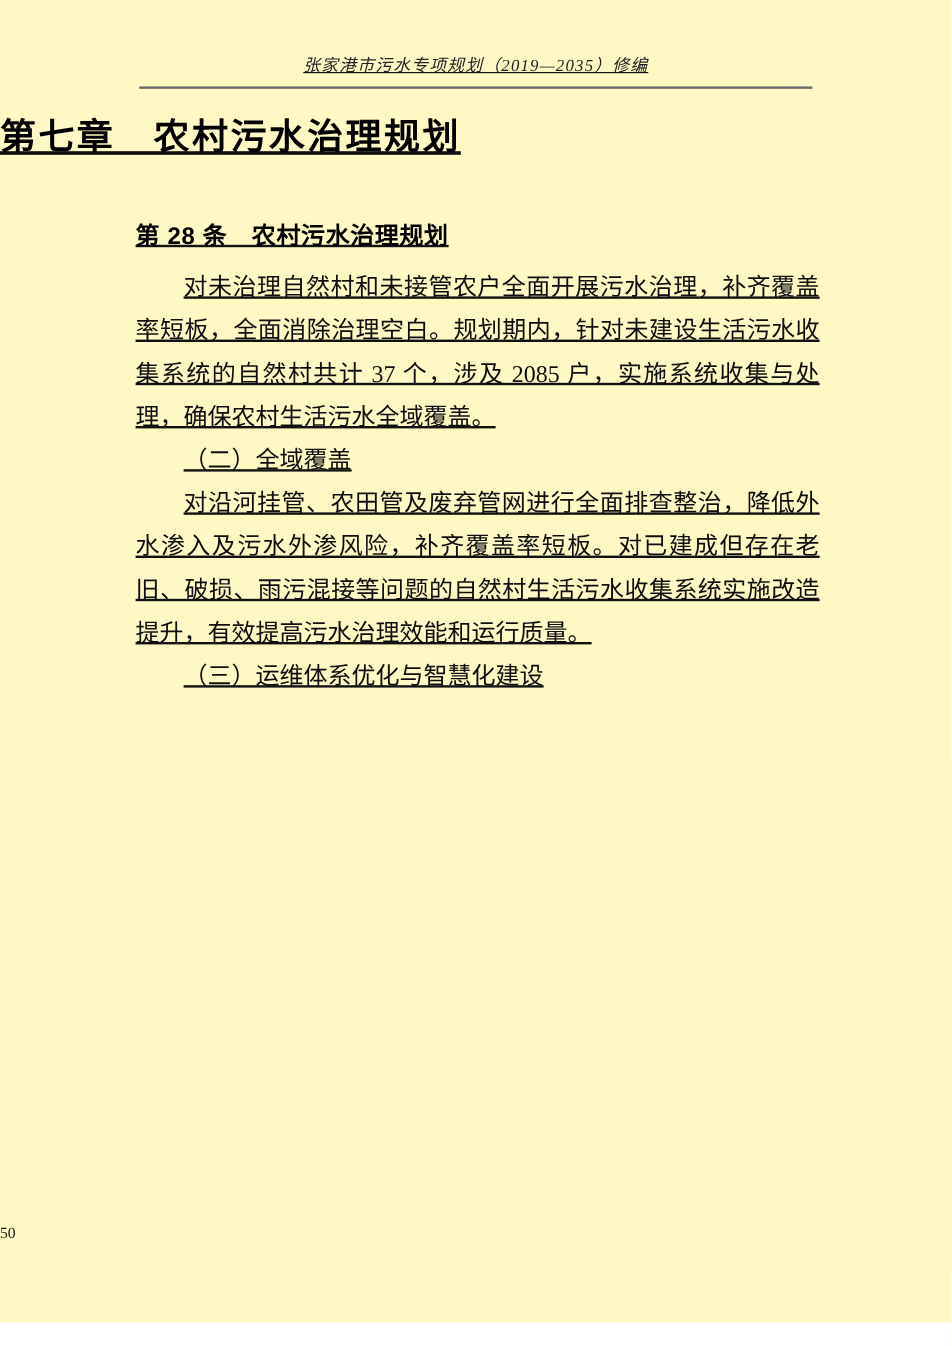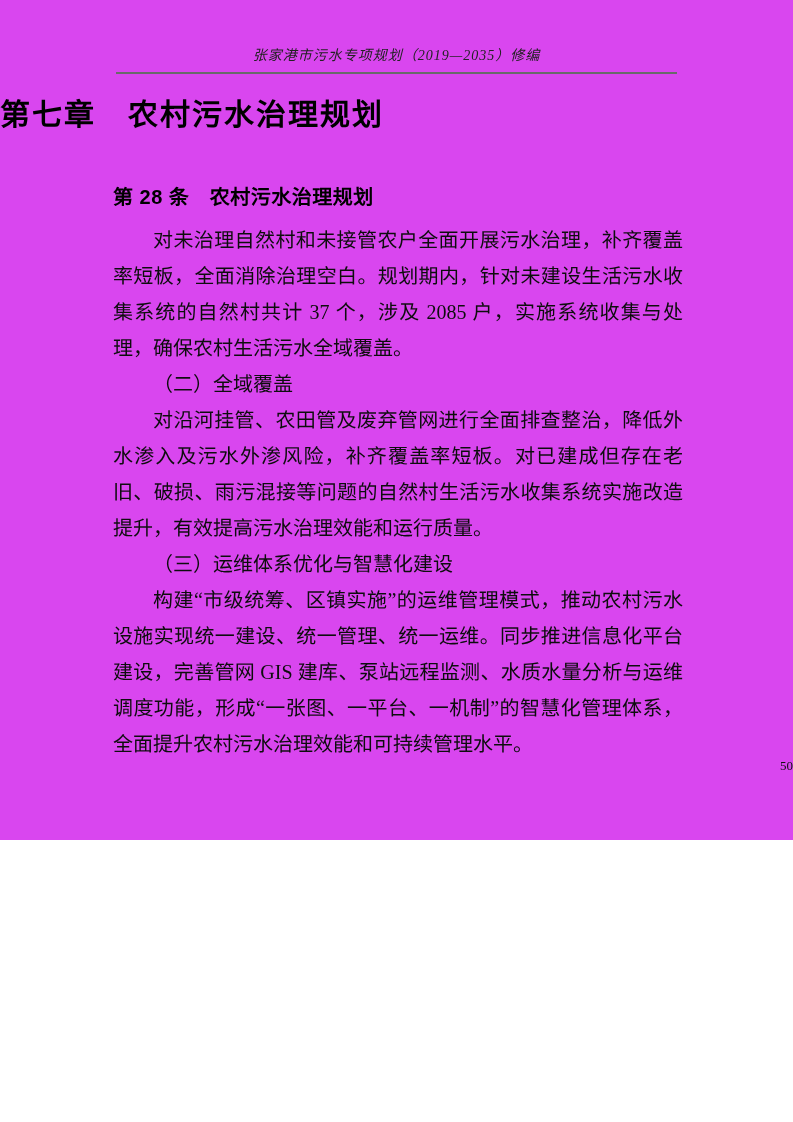--- a/index.html
+++ b/index.html
@@ -3,26 +3,27 @@
 <meta charset="utf-8">
 <style>
   html, body {
     margin: 0;
     padding: 0;
     background: #ffffff;
   }
   .page {
     position: relative;
     width: 793px;
-    height: 840px;
+    height: 1102px;
     margin: 0 auto;
-    background: #d946ef;
+    background: #fef9c3;
     color: #111111;
     overflow: hidden;
     font-family: "Liberation Serif", "DejaVu Serif", serif;
+    text-decoration: underline;
   }
   .running-header {
     padding-top: 47px;
     text-align: center;
     font-size: 14px;
     line-height: 18px;
     font-style: italic;
     font-family: "Liberation Serif", "DejaVu Serif", serif;
     color: #222222;
     letter-spacing: 1px;
@@ -60,21 +61,21 @@
     line-height: 36px;
     text-indent: 2em;
     text-align: justify;
     color: #0d0d0d;
   }
   .page-number {
     position: absolute;
     left: 0;
     right: 0;
     bottom: 66px;
-    text-align: right;
+    text-align: left;
     font-size: 13px;
     color: #111111;
     font-family: "Liberation Serif", "DejaVu Serif", serif;
   }
 </style>
 </head>
 <body>
 
 <div class="page">
 
@@ -87,19 +88,18 @@
   <h2 class="article-heading">第 28 条　农村污水治理规划</h2>
 
   <section class="body-text">
 
     <p class="paragraph">对未治理自然村和未接管农户全面开展污水治理，补齐覆盖率短板，全面消除治理空白。规划期内，针对未建设生活污水收集系统的自然村共计 37 个，涉及 2085 户，实施系统收集与处理，确保农村生活污水全域覆盖。</p>
 
     <p class="sub-heading">（二）全域覆盖</p>
     <p class="paragraph">对沿河挂管、农田管及废弃管网进行全面排查整治，降低外水渗入及污水外渗风险，补齐覆盖率短板。对已建成但存在老旧、破损、雨污混接等问题的自然村生活污水收集系统实施改造提升，有效提高污水治理效能和运行质量。</p>
 
     <p class="sub-heading">（三）运维体系优化与智慧化建设</p>
-    <p class="paragraph">构建“市级统筹、区镇实施”的运维管理模式，推动农村污水设施实现统一建设、统一管理、统一运维。同步推进信息化平台建设，完善管网 GIS 建库、泵站远程监测、水质水量分析与运维调度功能，形成“一张图、一平台、一机制”的智慧化管理体系，全面提升农村污水治理效能和可持续管理水平。</p>
 
   </section>
 
   <div class="page-number">50</div>
 
 </div>
 
 </body></html>

